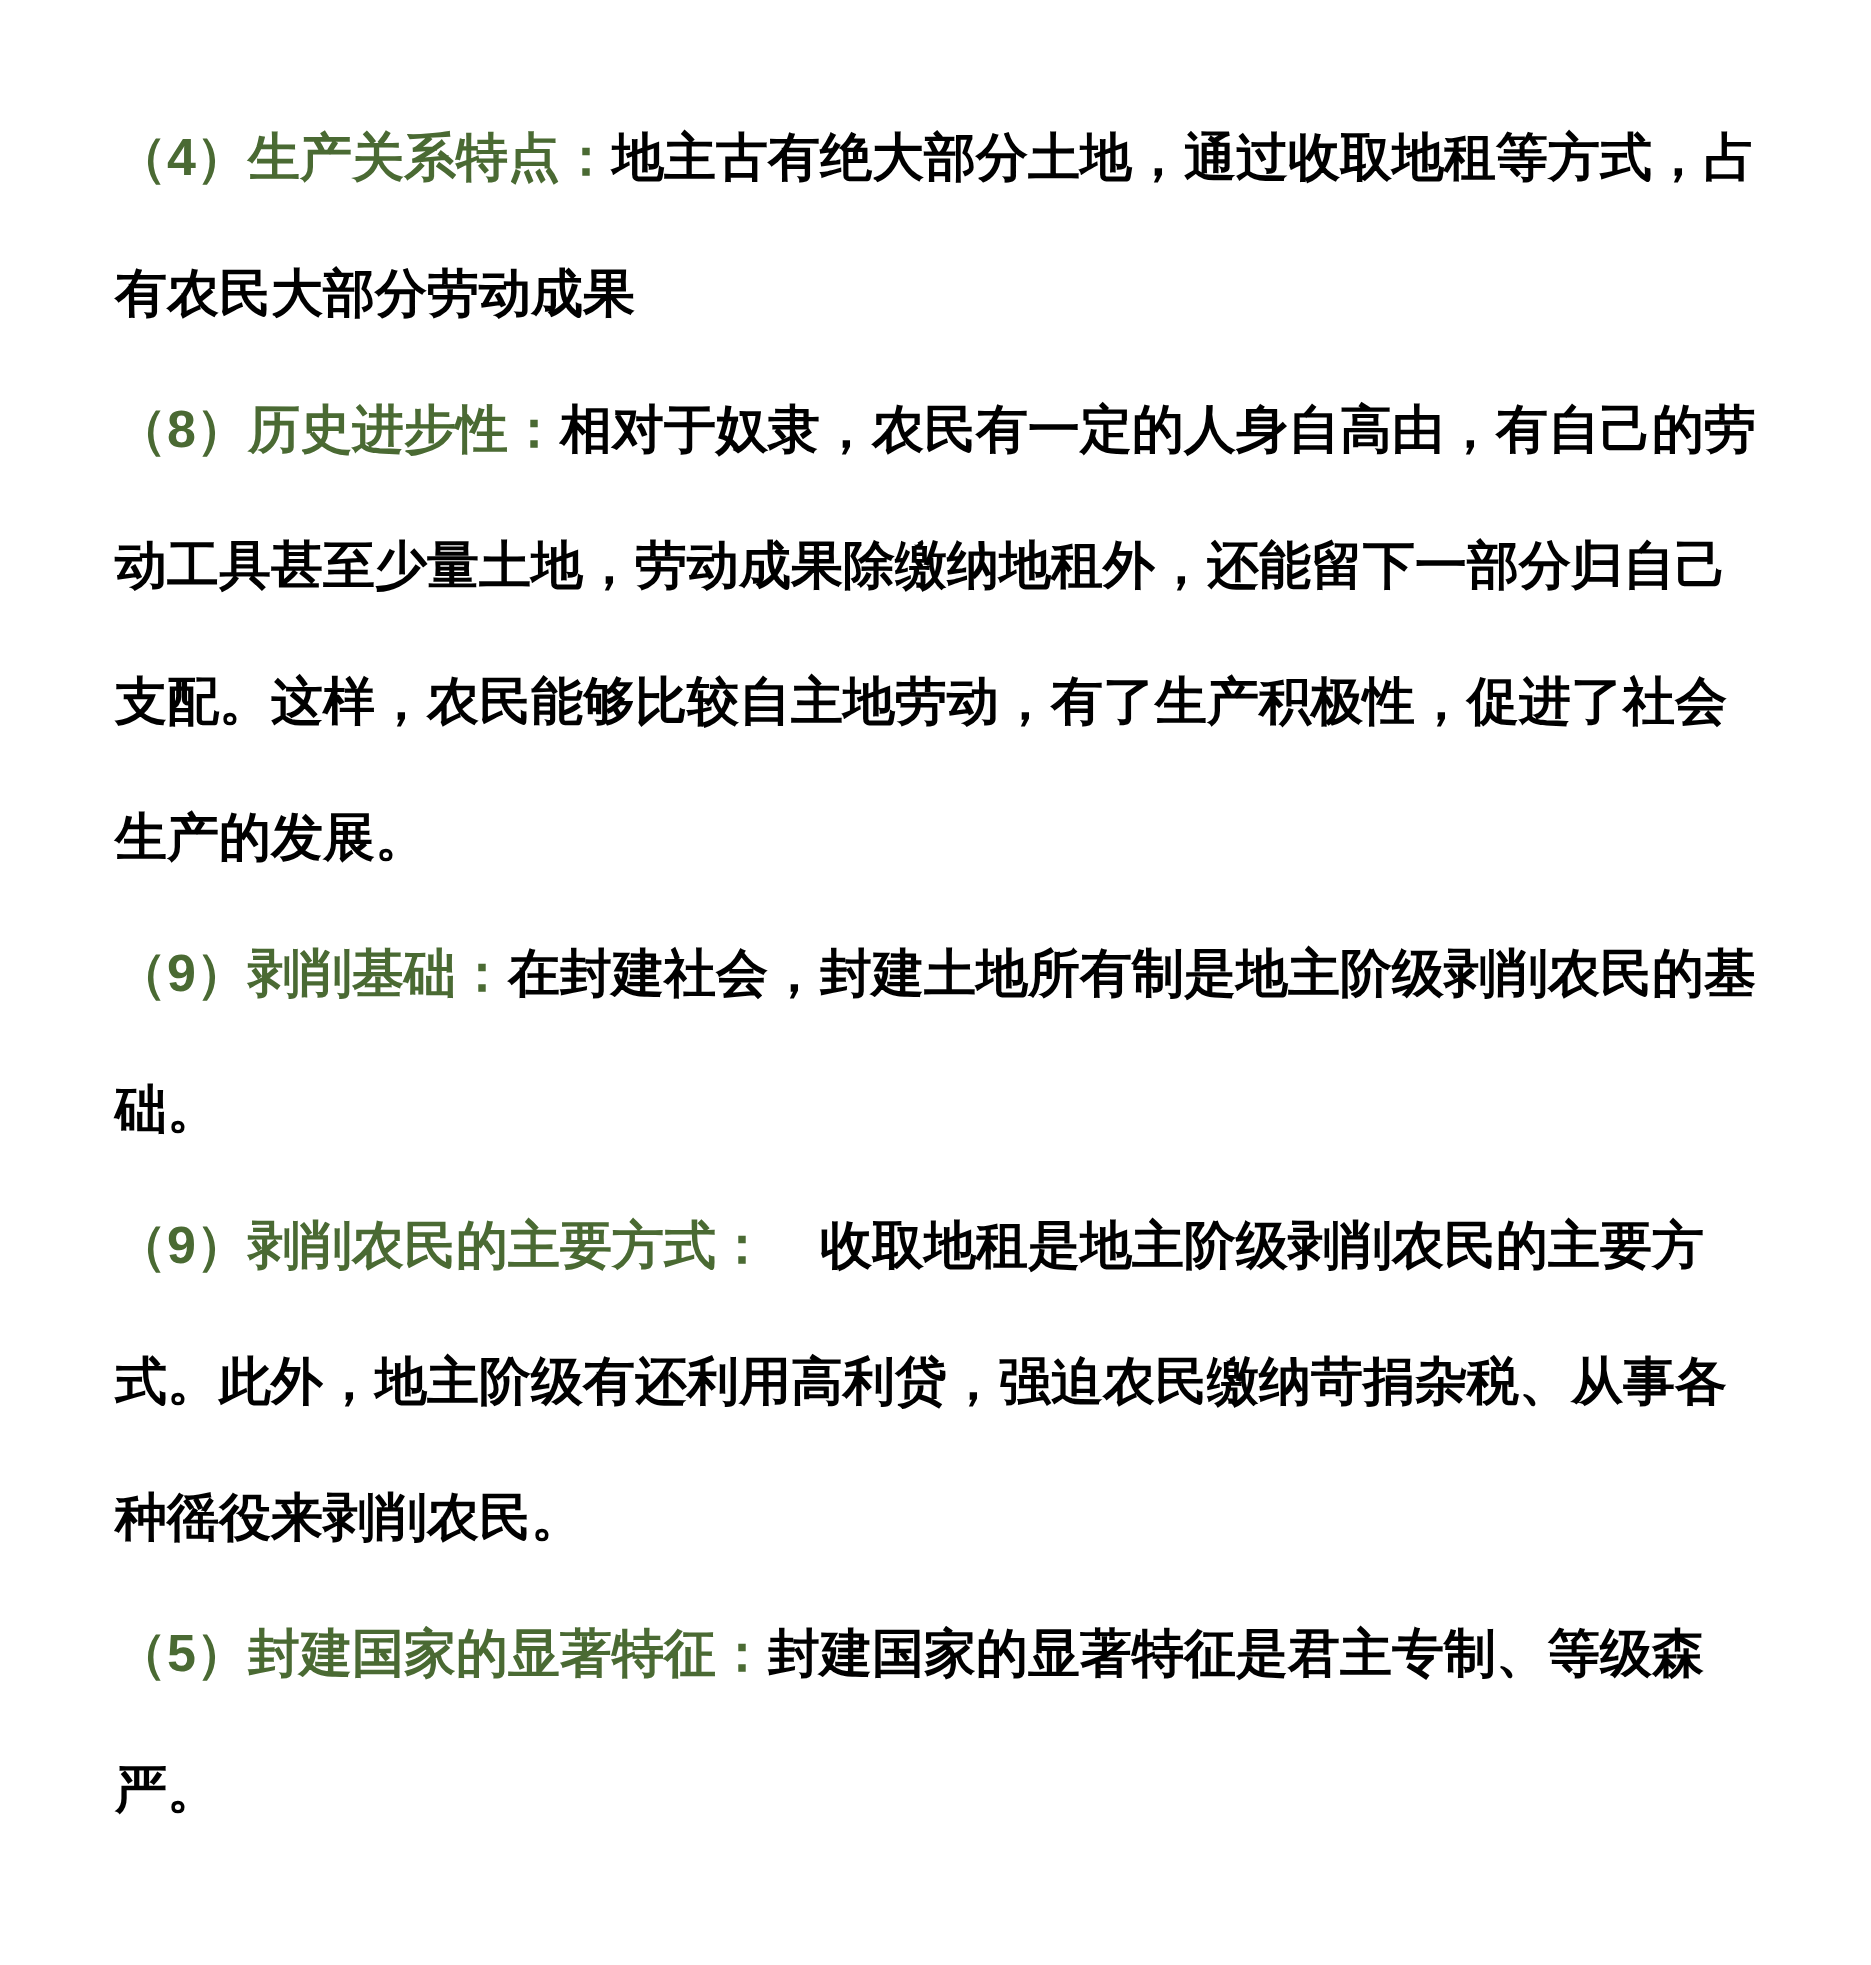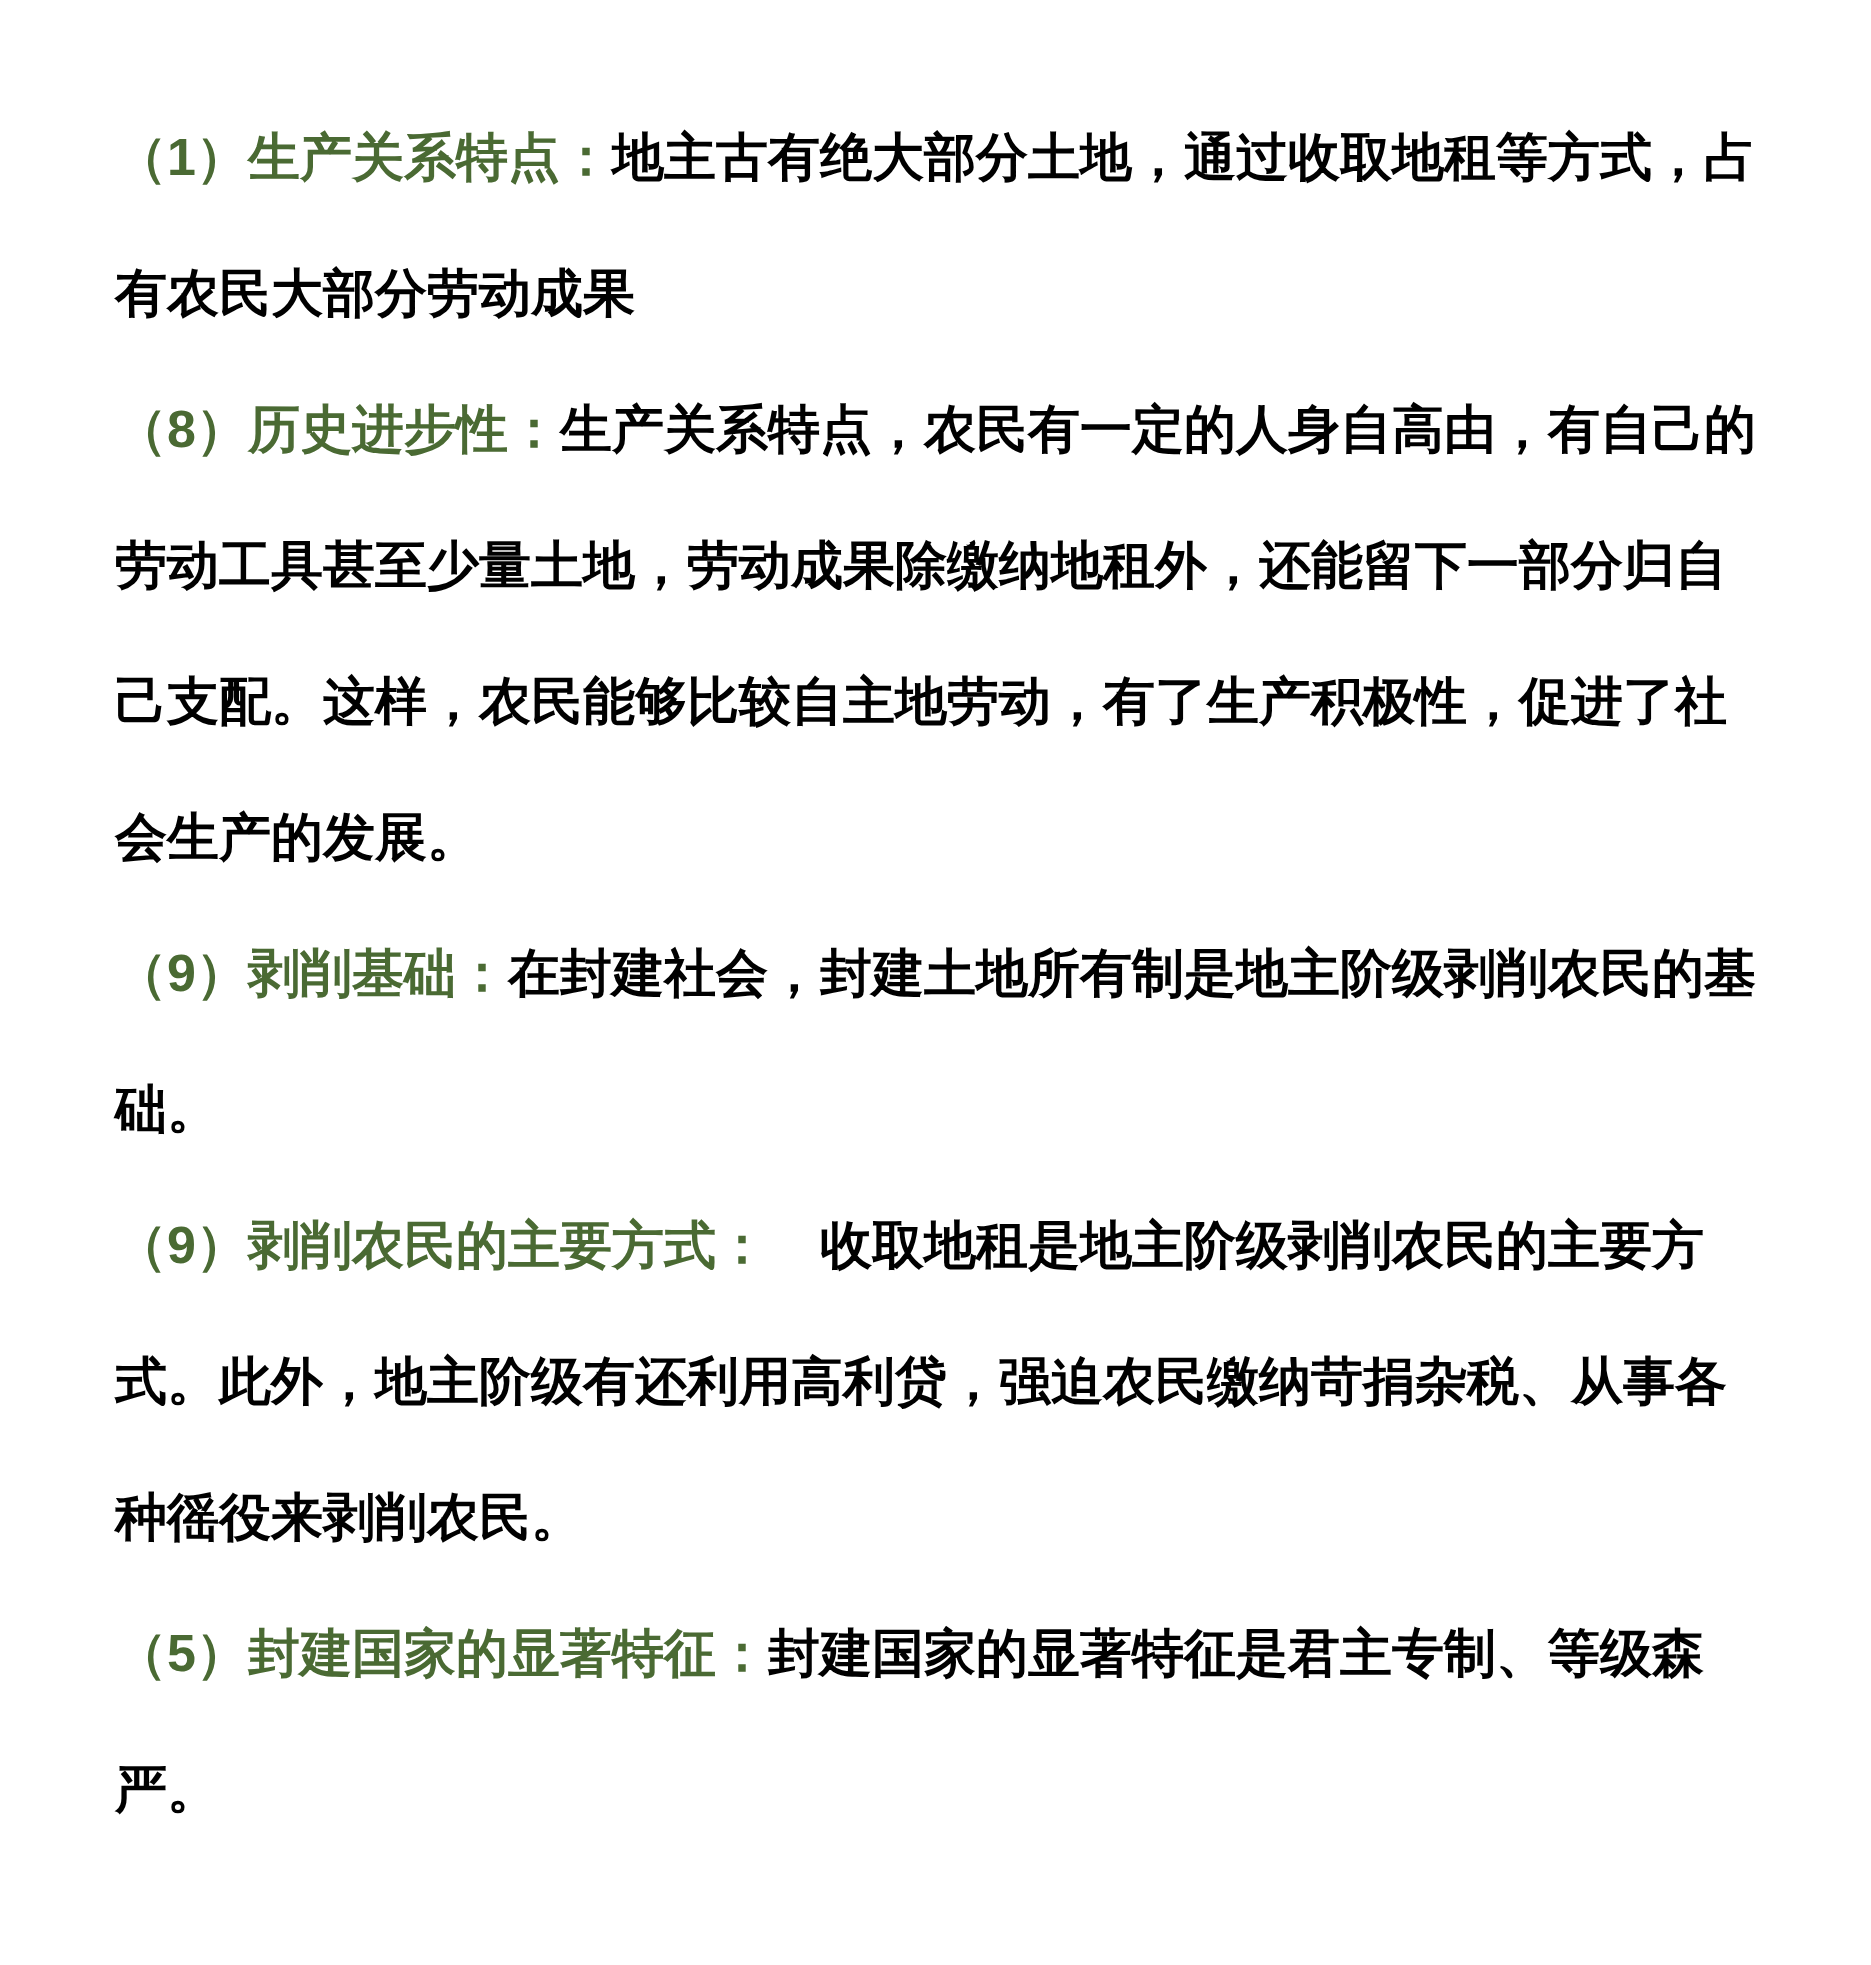--- a/index.html
+++ b/index.html
@@ -25,23 +25,23 @@
   .para{margin:0;padding:0;}
   .label{color:var(--green,#4a6a33);}
   .body-text{color:var(--ink,#000000);}
 </style>
 </head>
 <body>
 
 <div class="page">
   <div class="content">
 
-    <p class="para"><span class="label">（1）生产关系特点：</span><span class="body-text">地主古有绝大部分土地，通过收取地租等方式，占有农民大部分劳动成果</span></p>
+    <p class="para"><span class="label">（4）生产关系特点：</span><span class="body-text">地主古有绝大部分土地，通过收取地租等方式，占有农民大部分劳动成果</span></p>
 
-    <p class="para"><span class="label">（8）历史进步性：</span><span class="body-text">生产关系特点，农民有一定的人身自高由，有自己的劳动工具甚至少量土地，劳动成果除缴纳地租外，还能留下一部分归自己支配。这样，农民能够比较自主地劳动，有了生产积极性，促进了社会生产的发展。</span></p>
+    <p class="para"><span class="label">（8）历史进步性：</span><span class="body-text">相对于奴隶，农民有一定的人身自高由，有自己的劳动工具甚至少量土地，劳动成果除缴纳地租外，还能留下一部分归自己支配。这样，农民能够比较自主地劳动，有了生产积极性，促进了社会生产的发展。</span></p>
 
 
     <p class="para"><span class="label">（9）剥削基础：</span><span class="body-text">在封建社会，封建土地所有制是地主阶级剥削农民的基础。</span></p>
 
     <p class="para"><span class="label">（9）剥削农民的主要方式：</span><span class="body-text">　收取地租是地主阶级剥削农民的主要方式。此外，地主阶级有还利用高利贷，强迫农民缴纳苛捐杂税、从事各种徭役来剥削农民。</span></p>
 
     <p class="para"><span class="label">（5）封建国家的显著特征：</span><span class="body-text">封建国家的显著特征是君主专制、等级森严。</span></p>
 
   </div>
 

